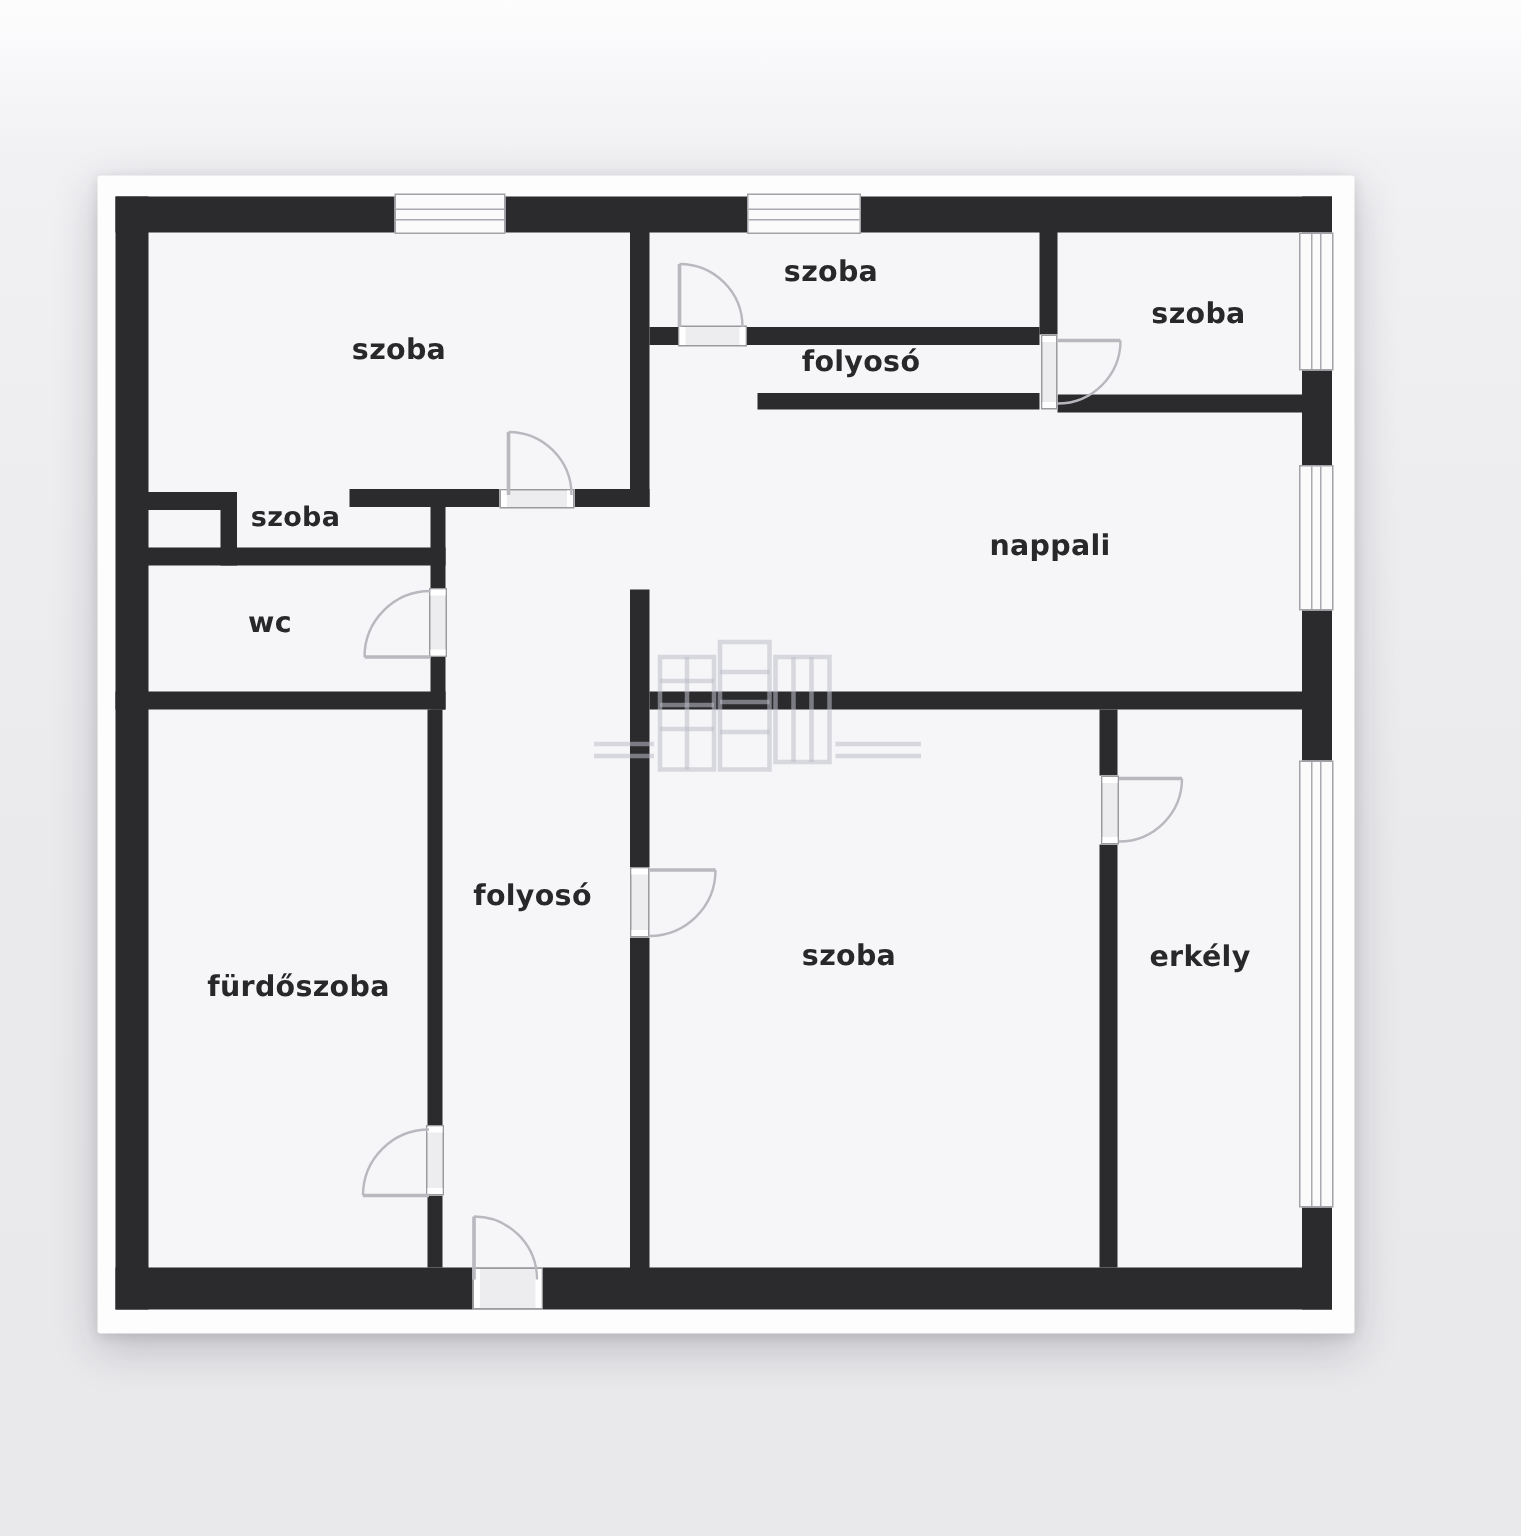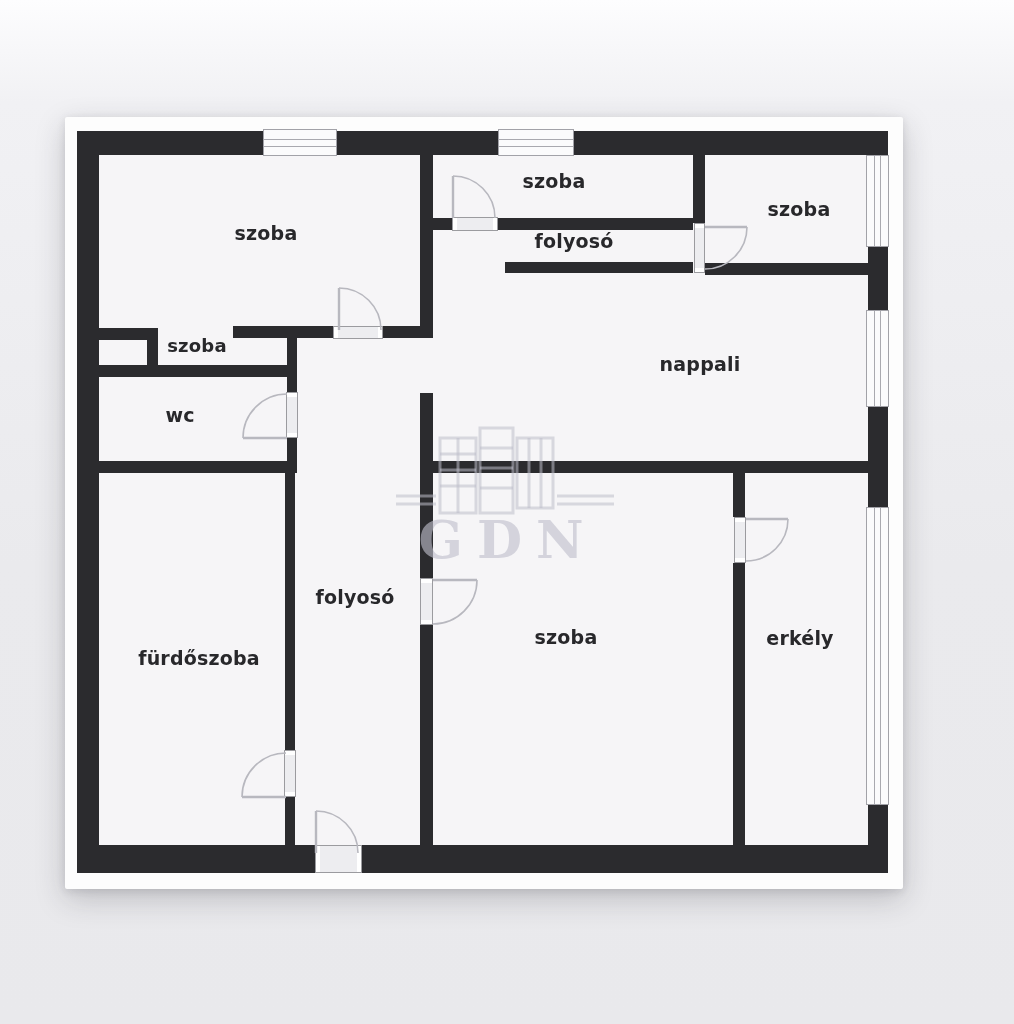--- a/index.html
+++ b/index.html
@@ -126,21 +126,20 @@
       <line x1="92" y1="50" x2="125" y2="50"></line>
       <line x1="92" y1="70" x2="125" y2="70"></line>
       <rect x="129" y="20" width="36" height="70"></rect>
       <line x1="141" y1="20" x2="141" y2="90"></line>
       <line x1="153" y1="20" x2="153" y2="90"></line>
       <line x1="8" y1="78" x2="48" y2="78"></line>
       <line x1="8" y1="86" x2="48" y2="86"></line>
       <line x1="169" y1="78" x2="226" y2="78"></line>
       <line x1="169" y1="86" x2="226" y2="86"></line>
     </svg>
-    <div class="watermark-text">GDN</div>
   </div>
 
   <div class="room-label" style="left:266px;top:233px;">szoba</div>
   <div class="room-label" style="left:197px;top:345px;font-size:18px;">szoba</div>
   <div class="room-label" style="left:180px;top:415px;">wc</div>
   <div class="room-label" style="left:554px;top:181px;">szoba</div>
   <div class="room-label" style="left:574px;top:241px;">folyosó</div>
   <div class="room-label" style="left:799px;top:209px;">szoba</div>
   <div class="room-label" style="left:700px;top:364px;">nappali</div>
   <div class="room-label" style="left:199px;top:658px;">fürdőszoba</div>

